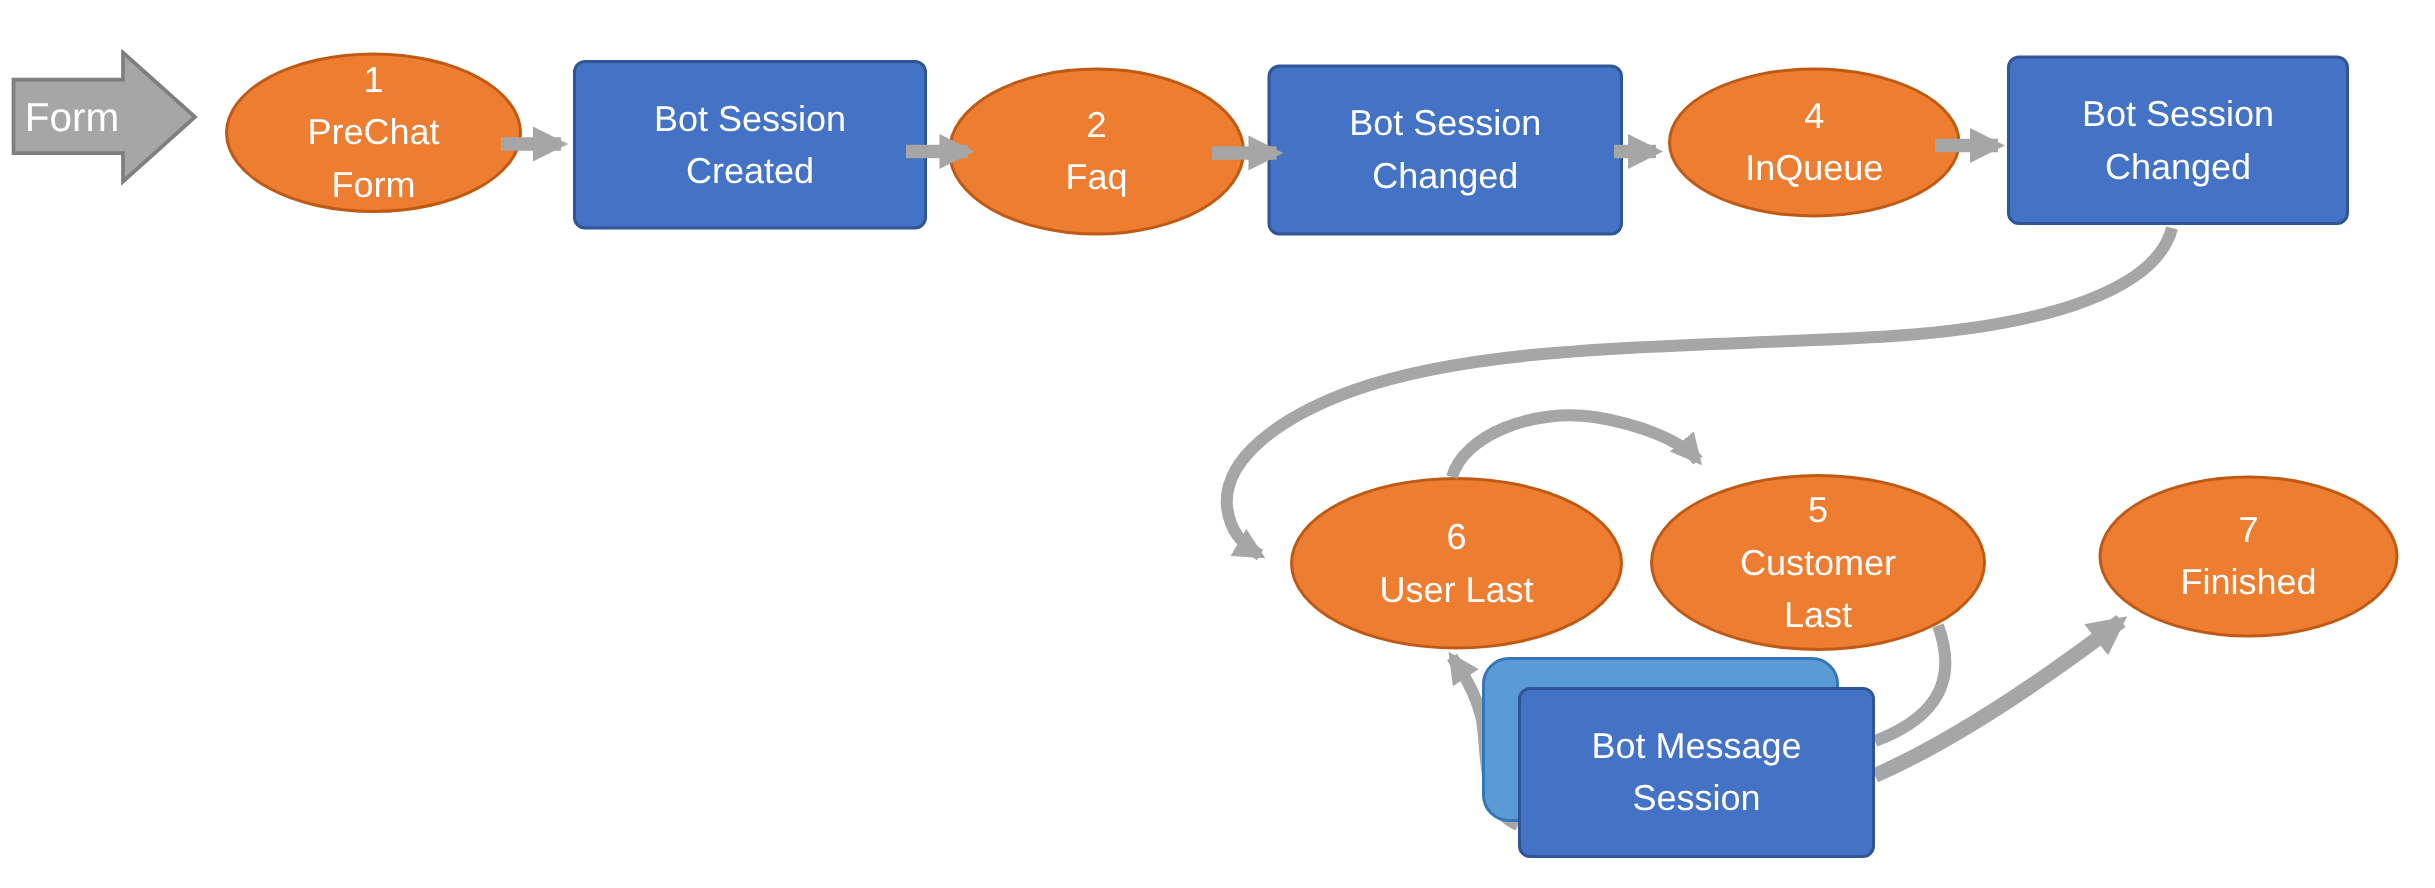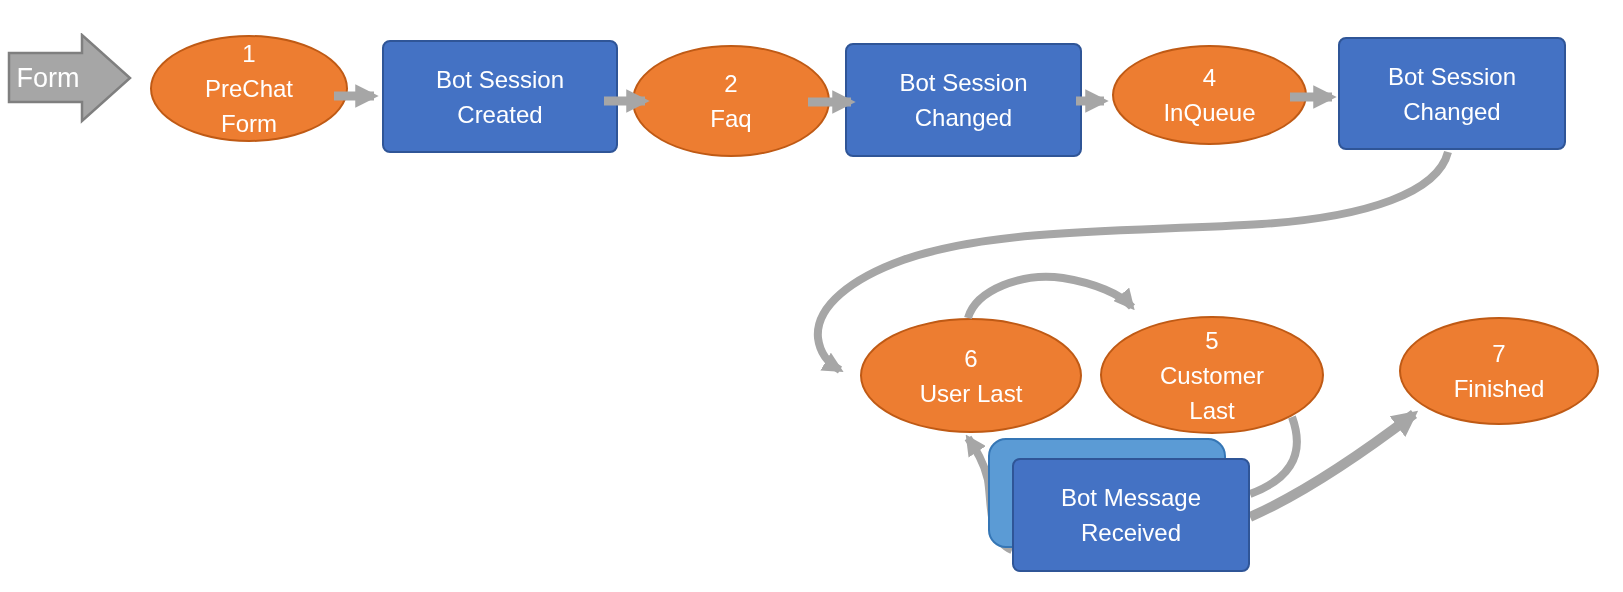--- a/index.html
+++ b/index.html
@@ -128,21 +128,21 @@
 
   <div class="node ellipse" style="left:1399px; top:317px; width:200px; height:108px;">
     <span class="label">7
 Finished</span>
   </div>
 
   <div class="node rrect-shadow" style="left:988px; top:438px; width:238px; height:110px;"></div>
 
   <div class="node rrect" style="left:1012px; top:458px; width:238px; height:114px;">
     <span class="label">Bot Message
-Received</span>
+Session</span>
   </div>
 
   <svg class="layer layer-front">
     <defs>
       <marker id="ah-f" viewBox="0 0 10 10" refX="8" refY="5" markerWidth="2.6" markerHeight="2.6" orient="auto" markerUnits="strokeWidth">
         <path d="M0,0 L10,5 L0,10 z" fill="#A6A6A6"></path>
       </marker>
     </defs>
     <path class="conn" d="M 334 96 L 374 96" stroke-width="9" marker-end="url(#ah-f)"></path>
     <path class="conn" d="M 604 101 L 645 101" stroke-width="9" marker-end="url(#ah-f)"></path>

